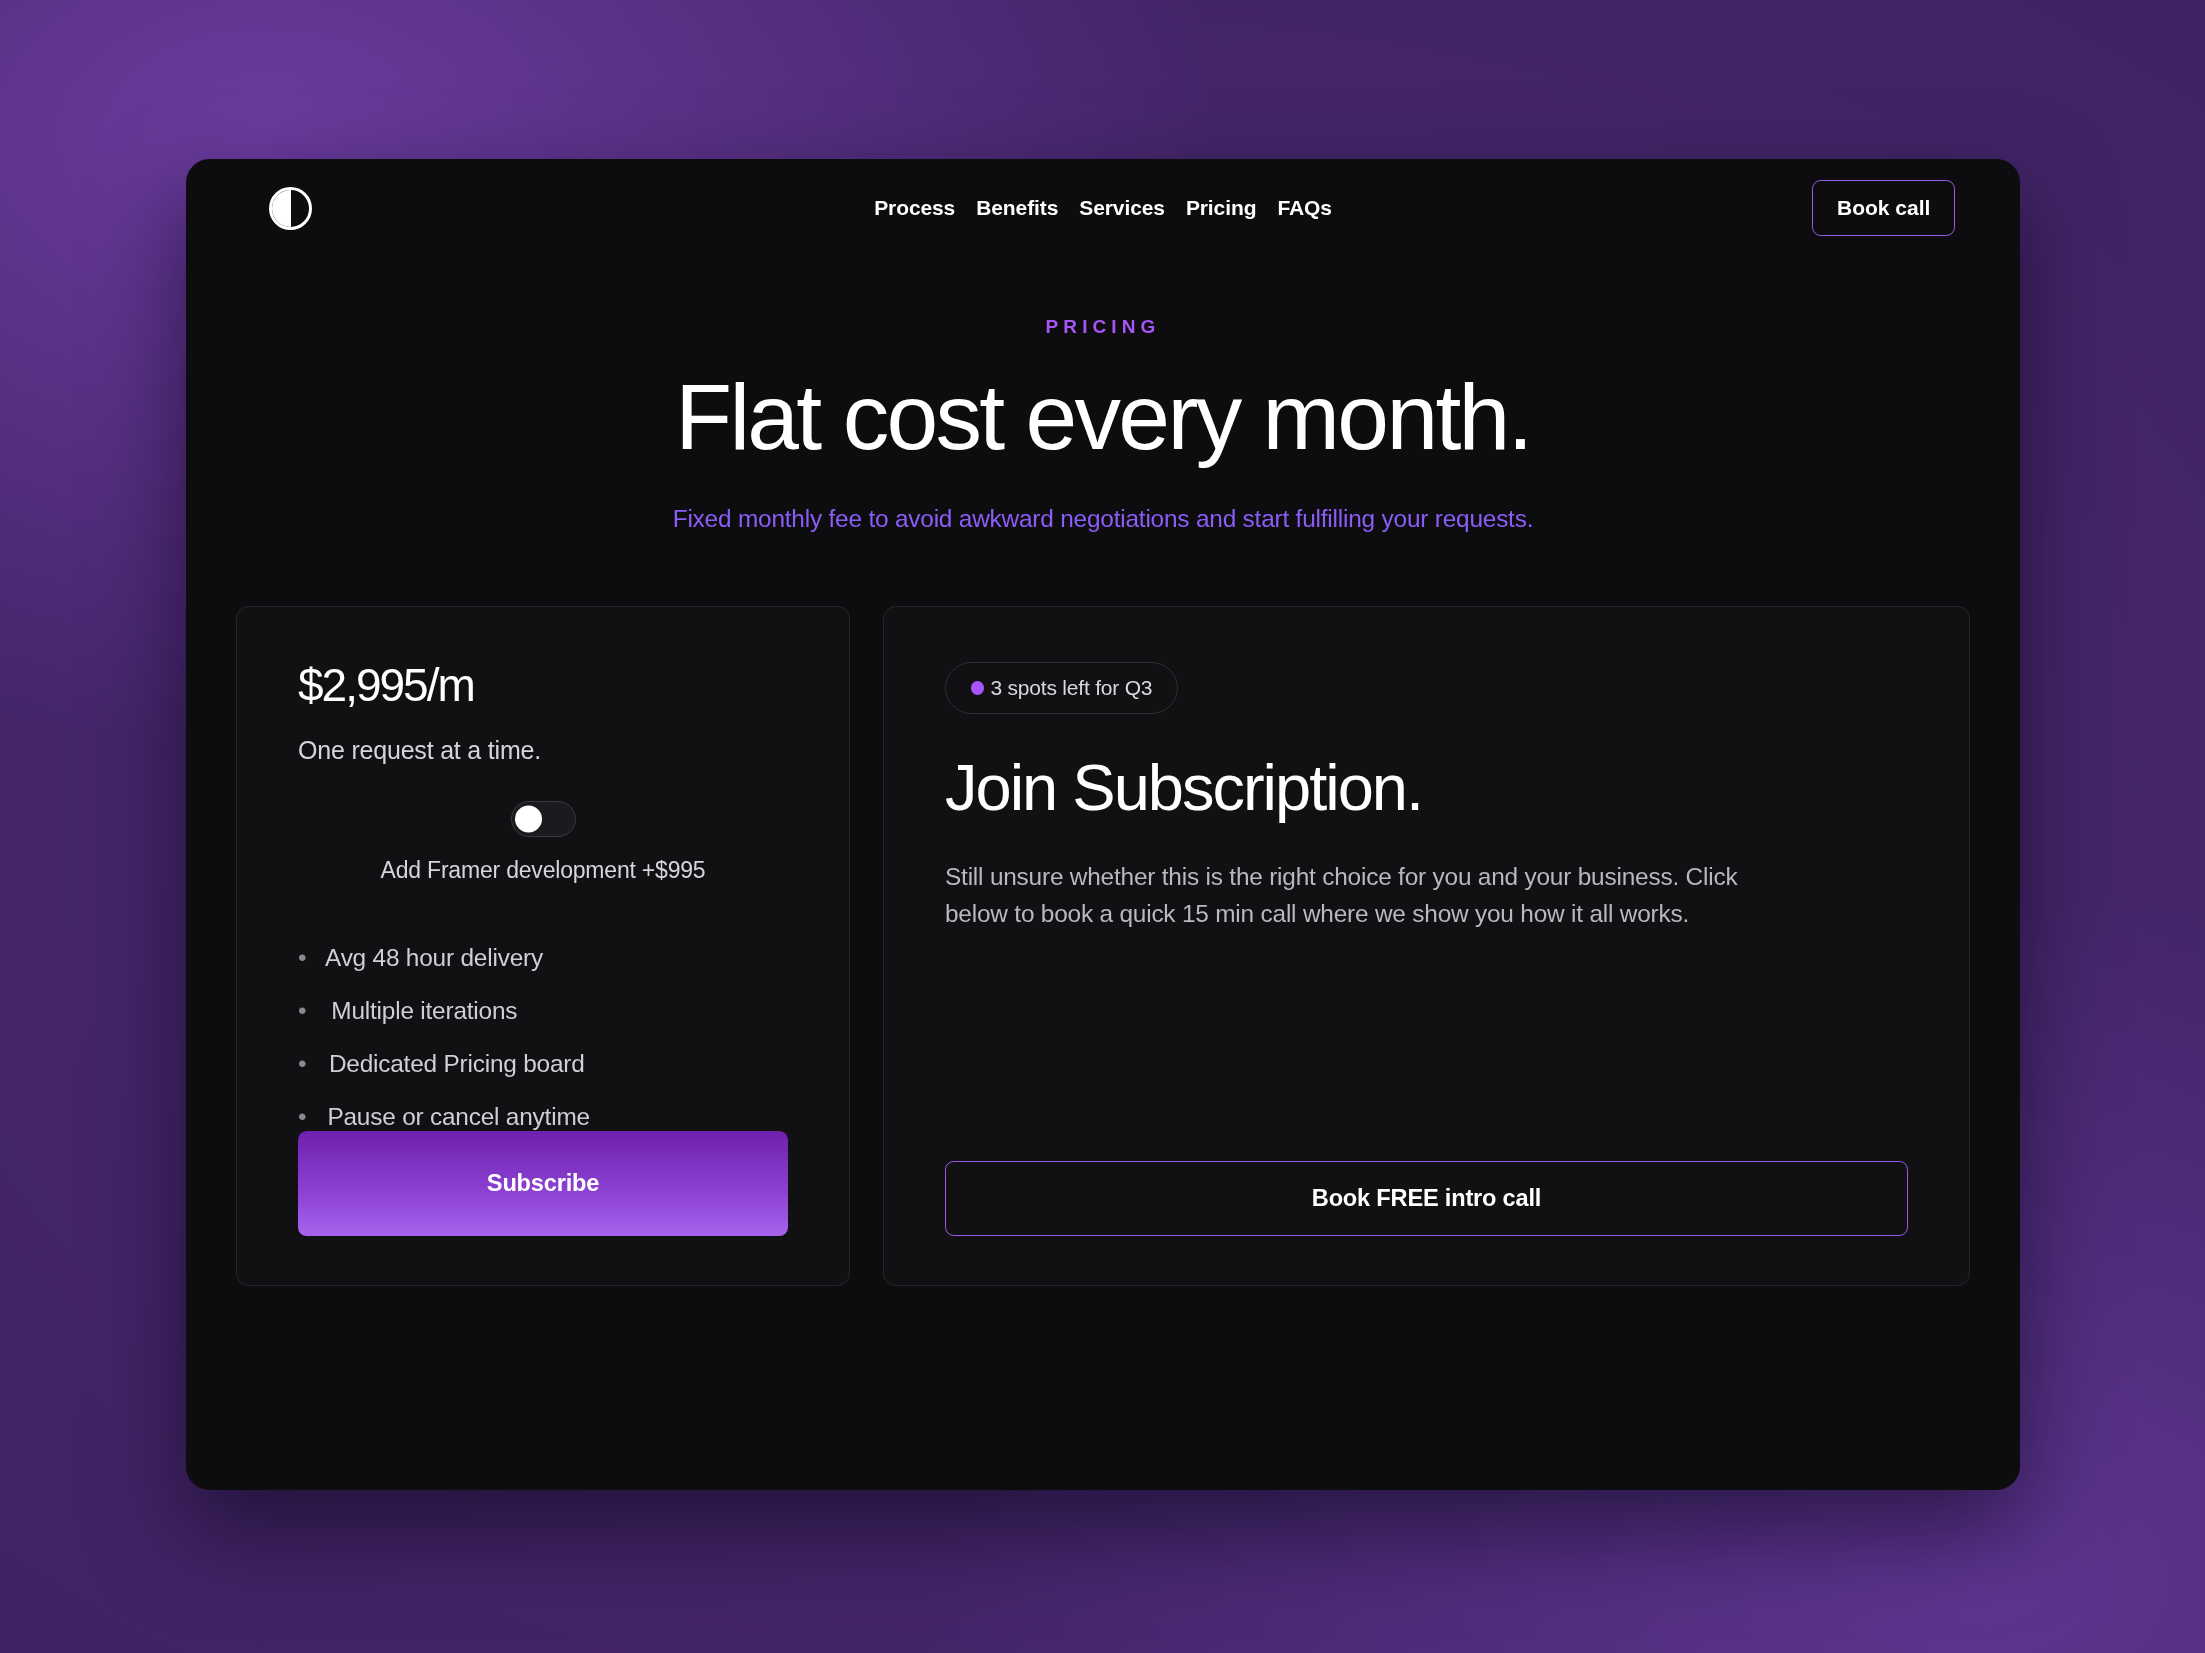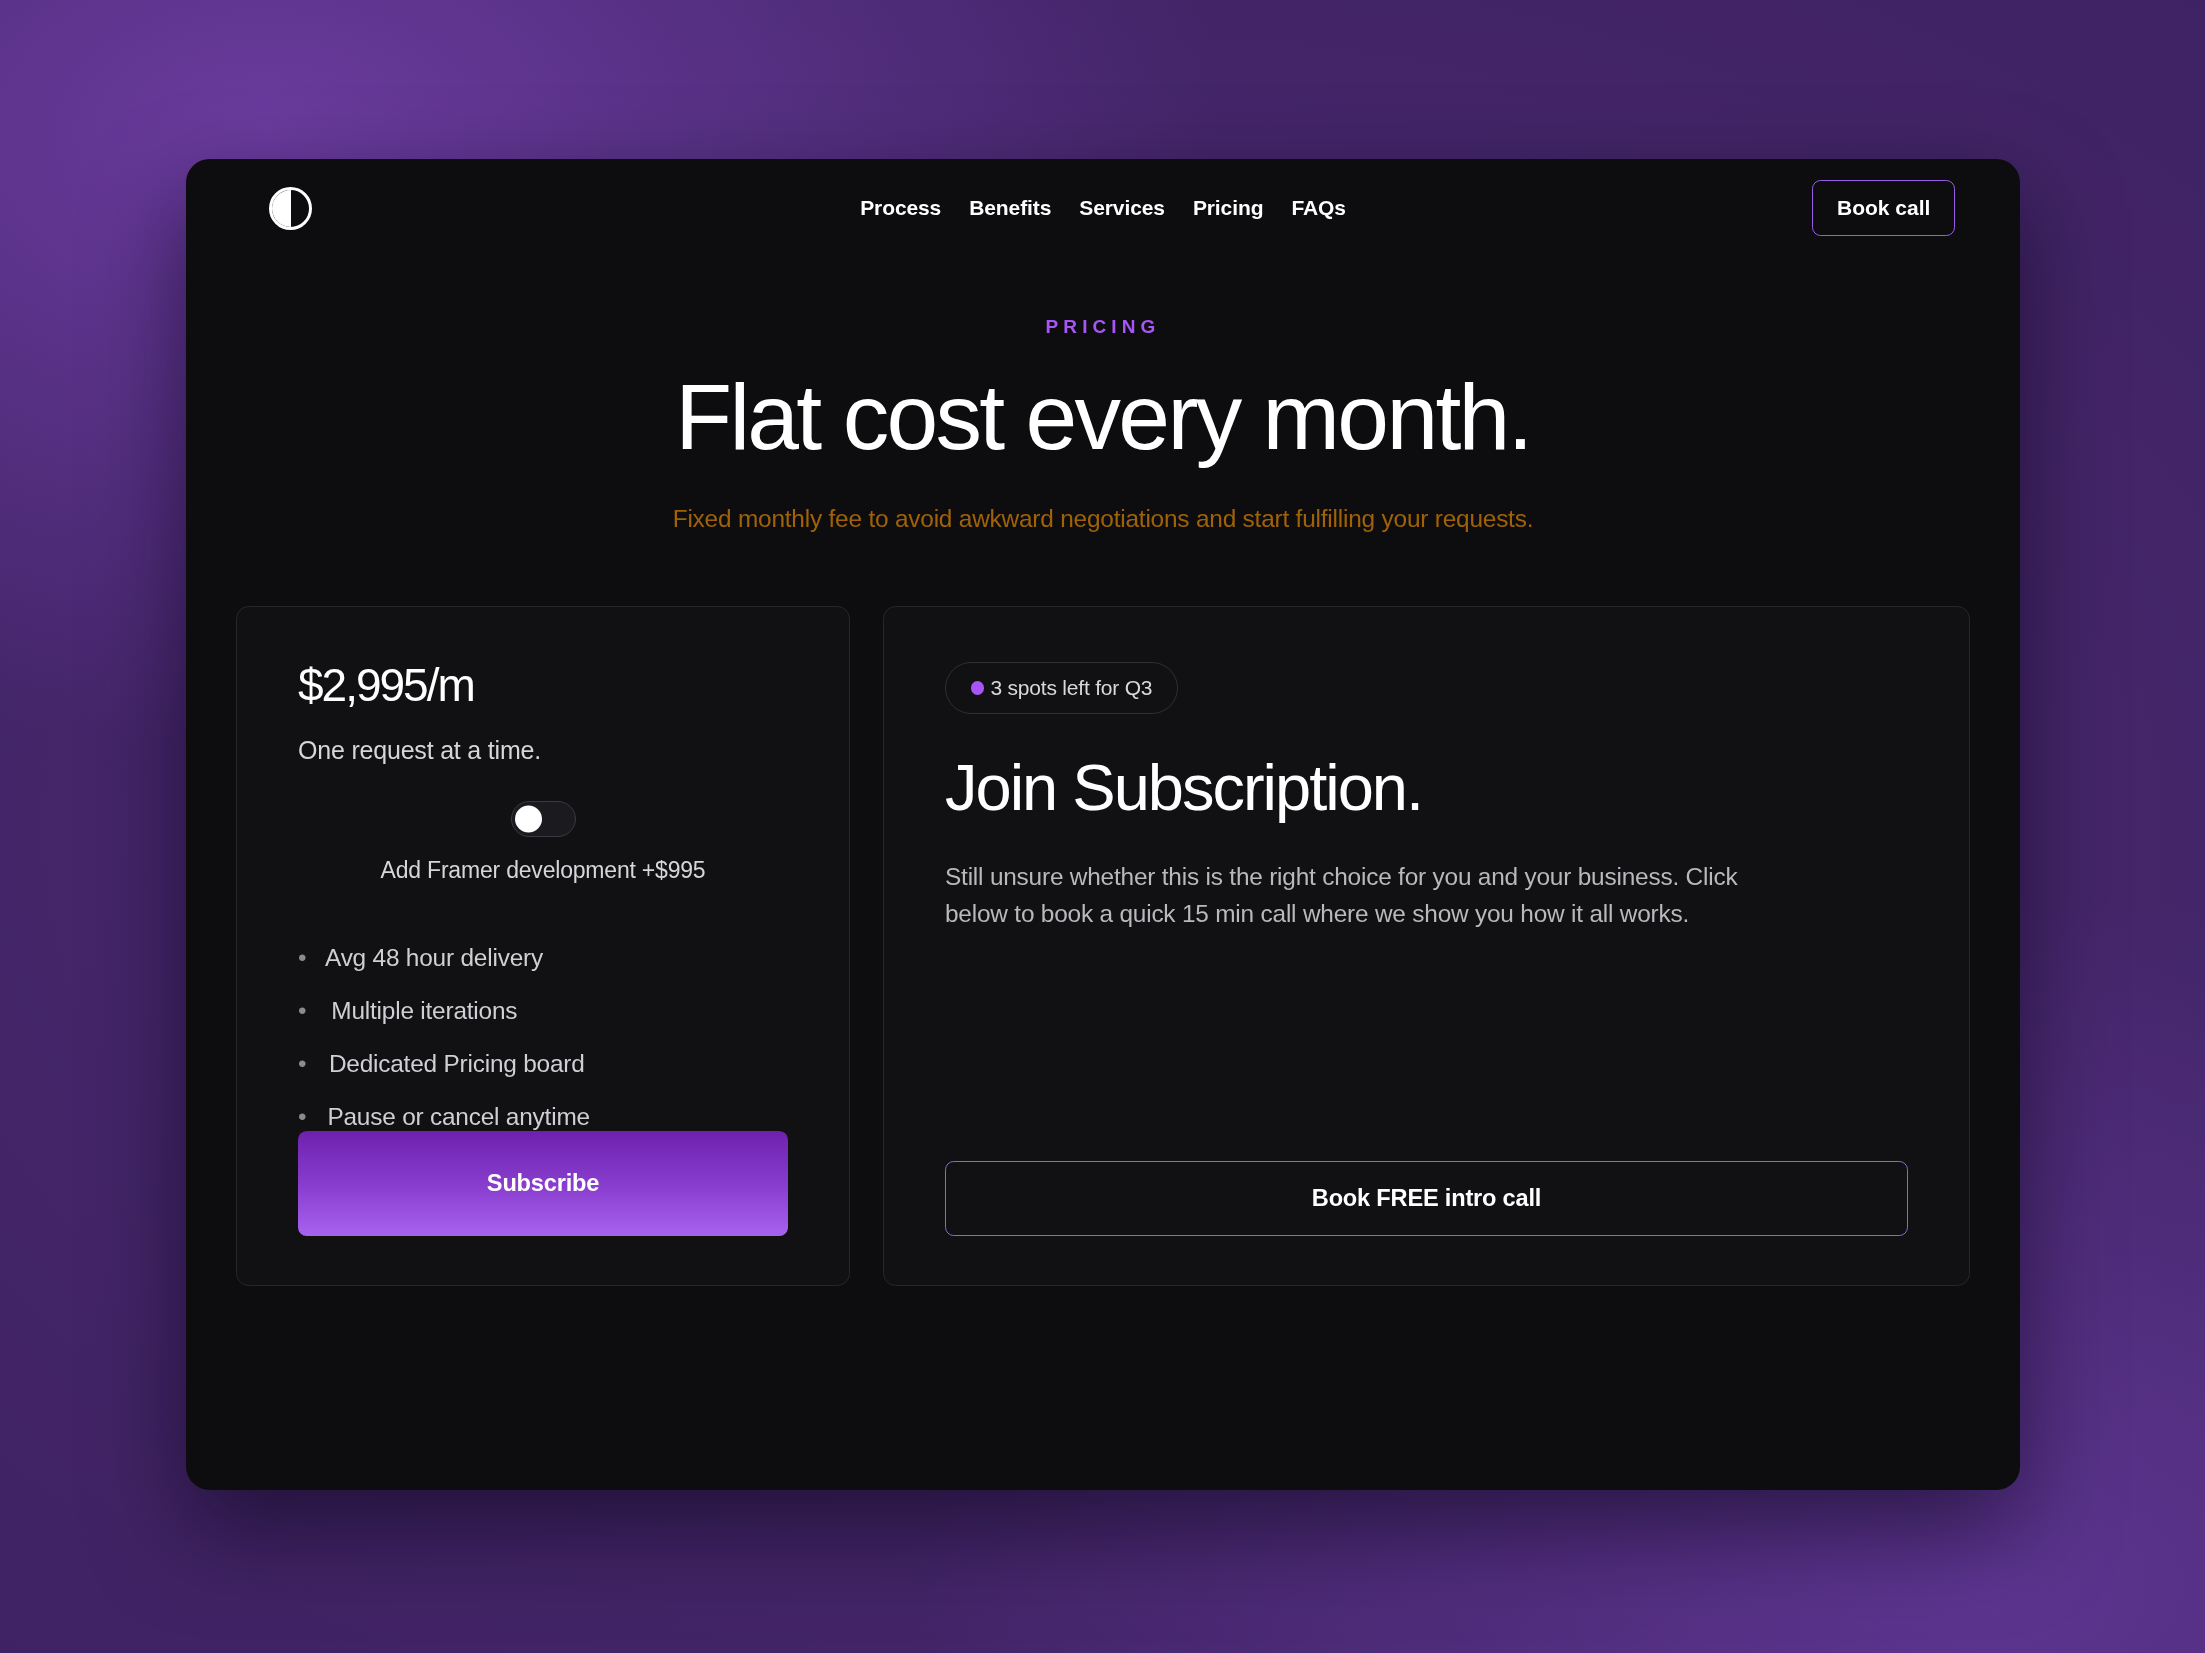--- a/index.html
+++ b/index.html
@@ -67,21 +67,21 @@
     width: 50%;
     height: 100%;
     background: #ffffff;
   }
 
   .main-nav {
     position: absolute;
     left: 50%;
     transform: translateX(-50%);
     display: flex;
-    gap: 28px;
+    gap: 21px;
     align-items: center;
   }
   .nav-link {
     color: #ffffff;
     font-size: 21px;
     font-weight: 700;
     letter-spacing: -0.1px;
     text-decoration: none;
     white-space: nowrap;
   }
@@ -116,21 +116,21 @@
   }
   .hero-title {
     color: #ffffff;
     font-size: 93px;
     font-weight: 500;
     letter-spacing: -2.7px;
     line-height: 1.06;
     margin-top: 30px;
   }
   .hero-sub {
-    color: #a16207;
+    color: #8b5cf6;
     font-size: 24.4px;
     font-weight: 400;
     letter-spacing: -0.2px;
     margin-top: 38px;
   }
 
   
   .cards-row {
     display: flex;
     gap: 33px;

